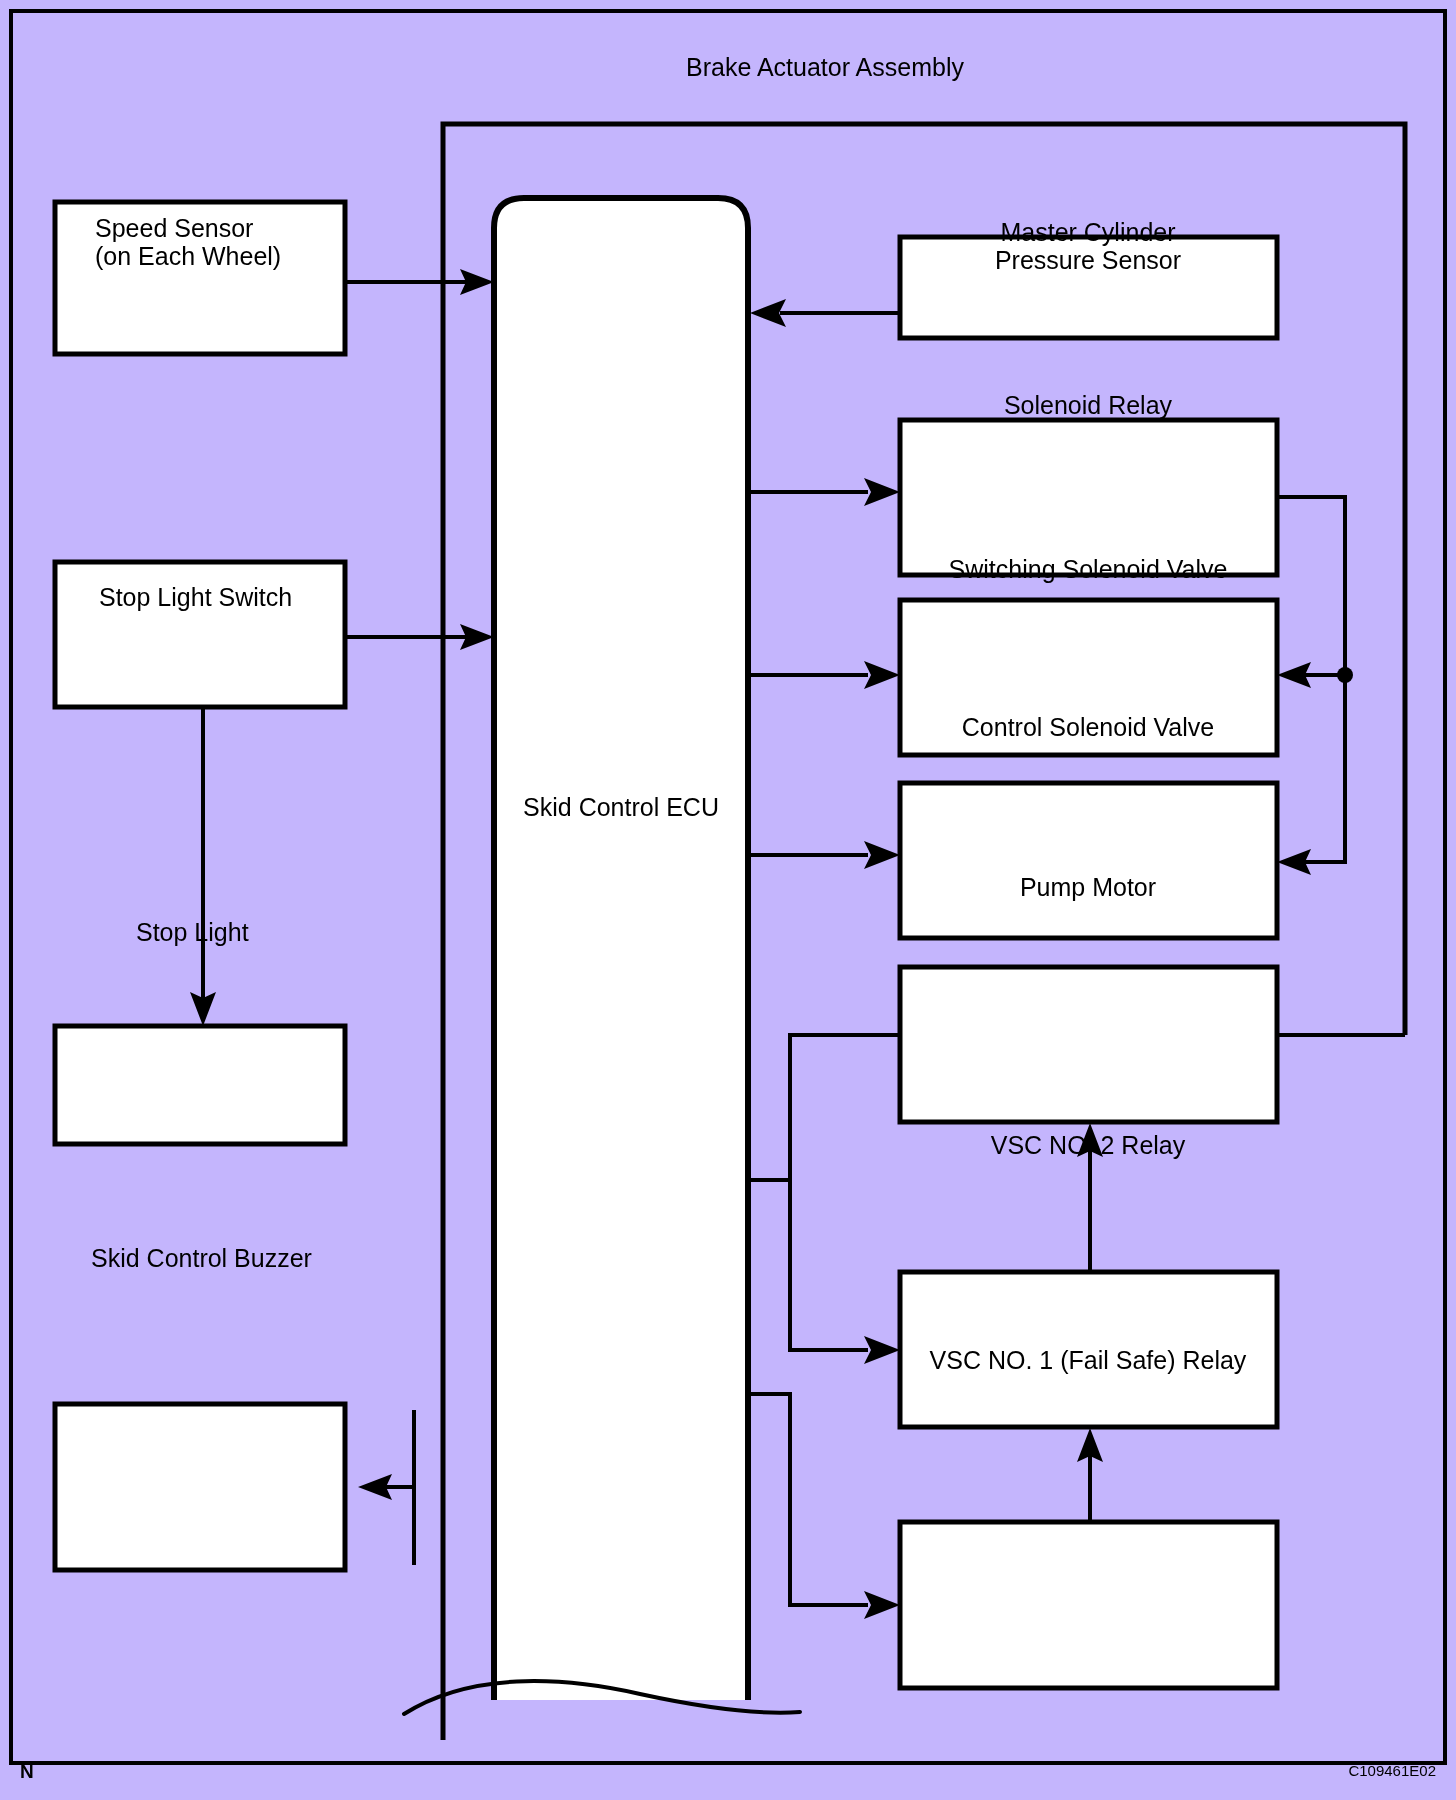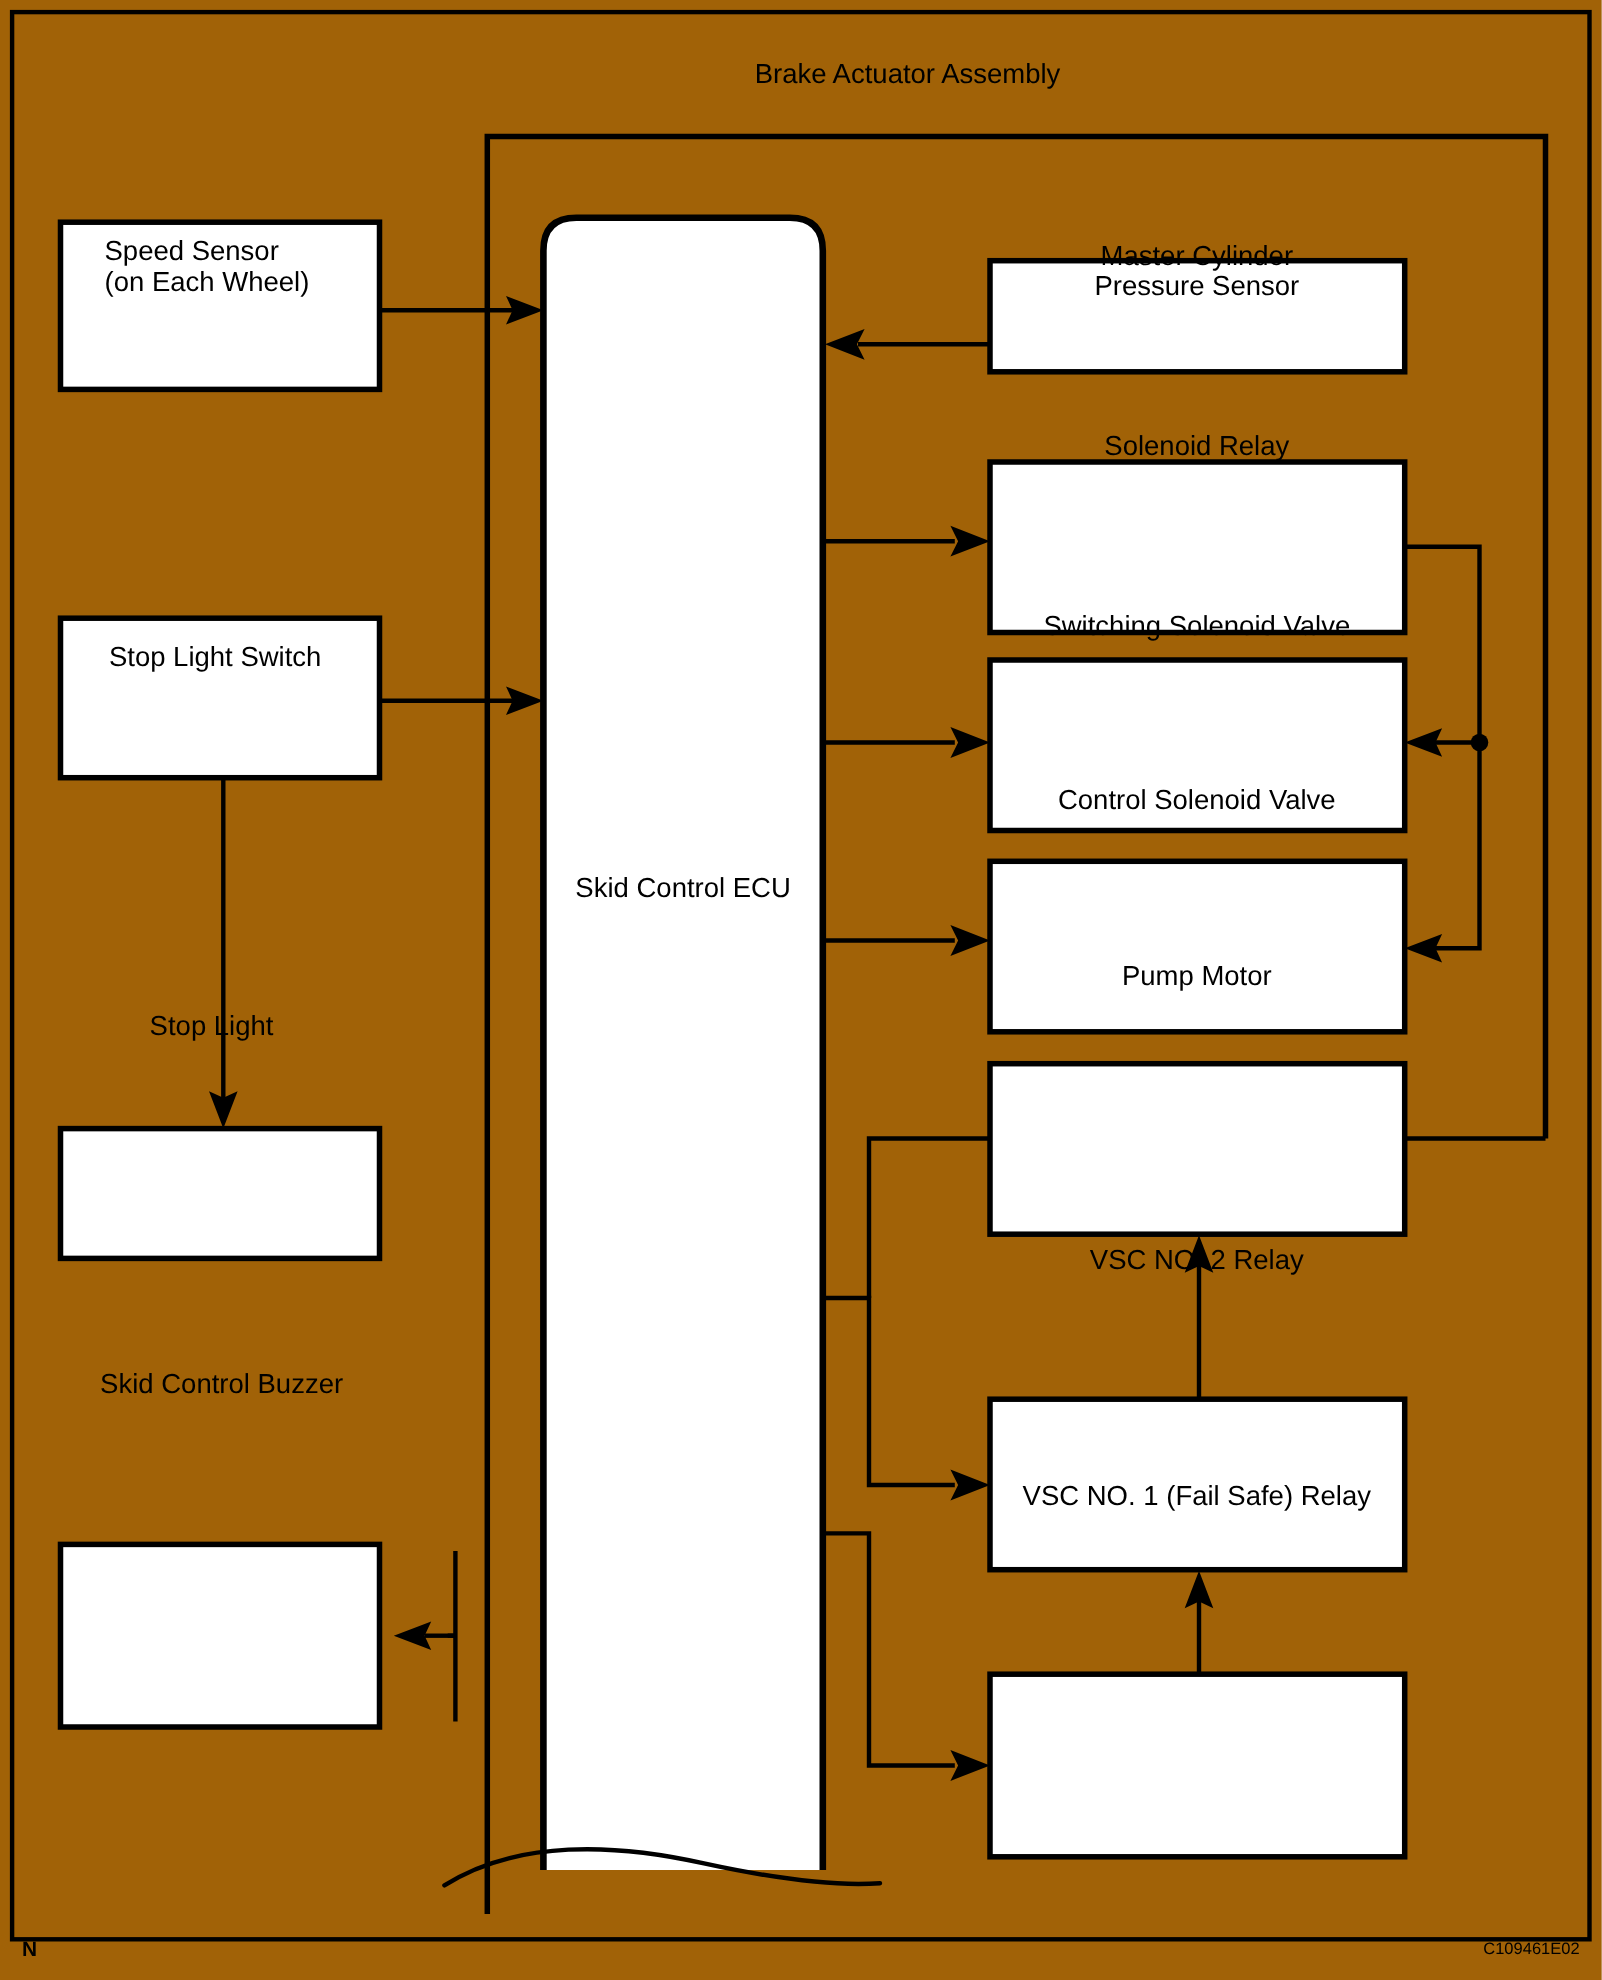--- a/index.html
+++ b/index.html
@@ -11,21 +11,21 @@
     width: 1456px;
     height: 1800px;
     font-family: "Liberation Sans", sans-serif;
     position: relative;
     overflow: hidden;
   }
   #page {
     position: relative;
     width: 1456px;
     height: 1800px;
-    background: #a16207;
+    background: #c4b5fd;
   }
   svg.diagram {
     position: absolute;
     top: 0;
     left: 0;
     width: 1456px;
     height: 1800px;
     display: block;
   }
   .box-rect {

